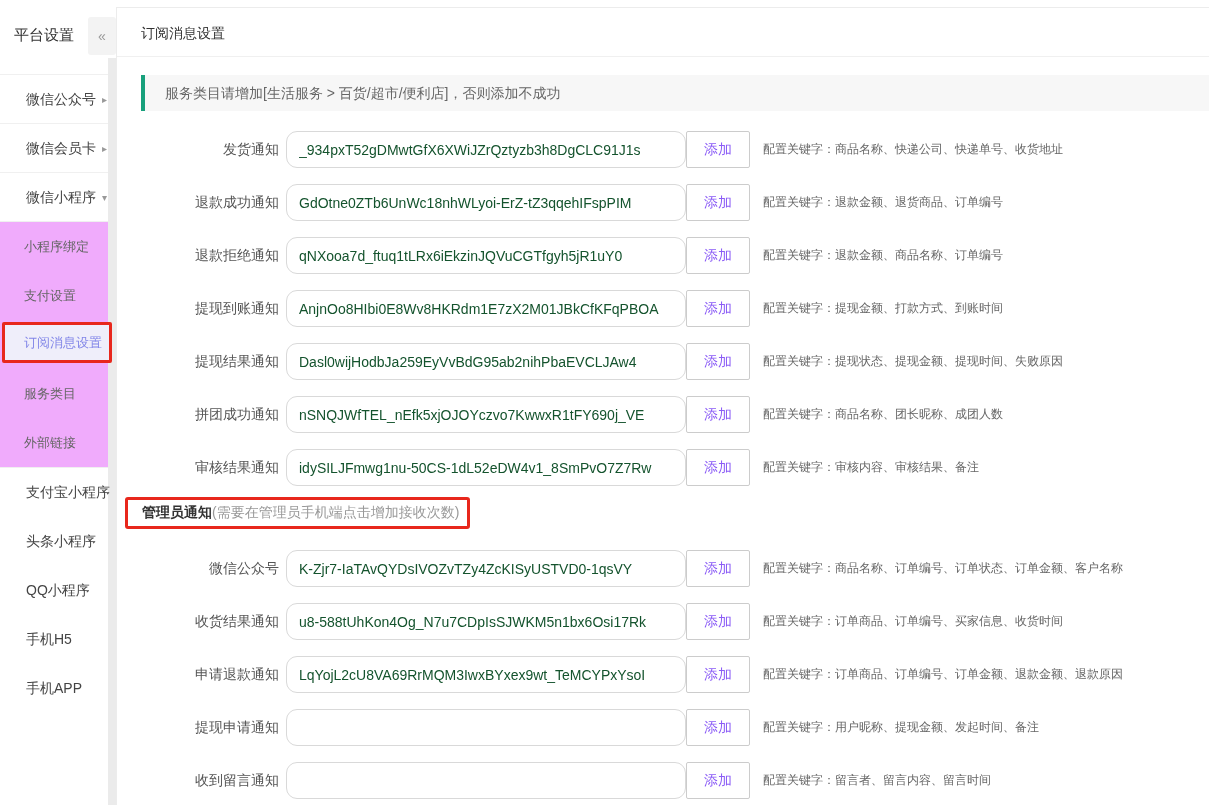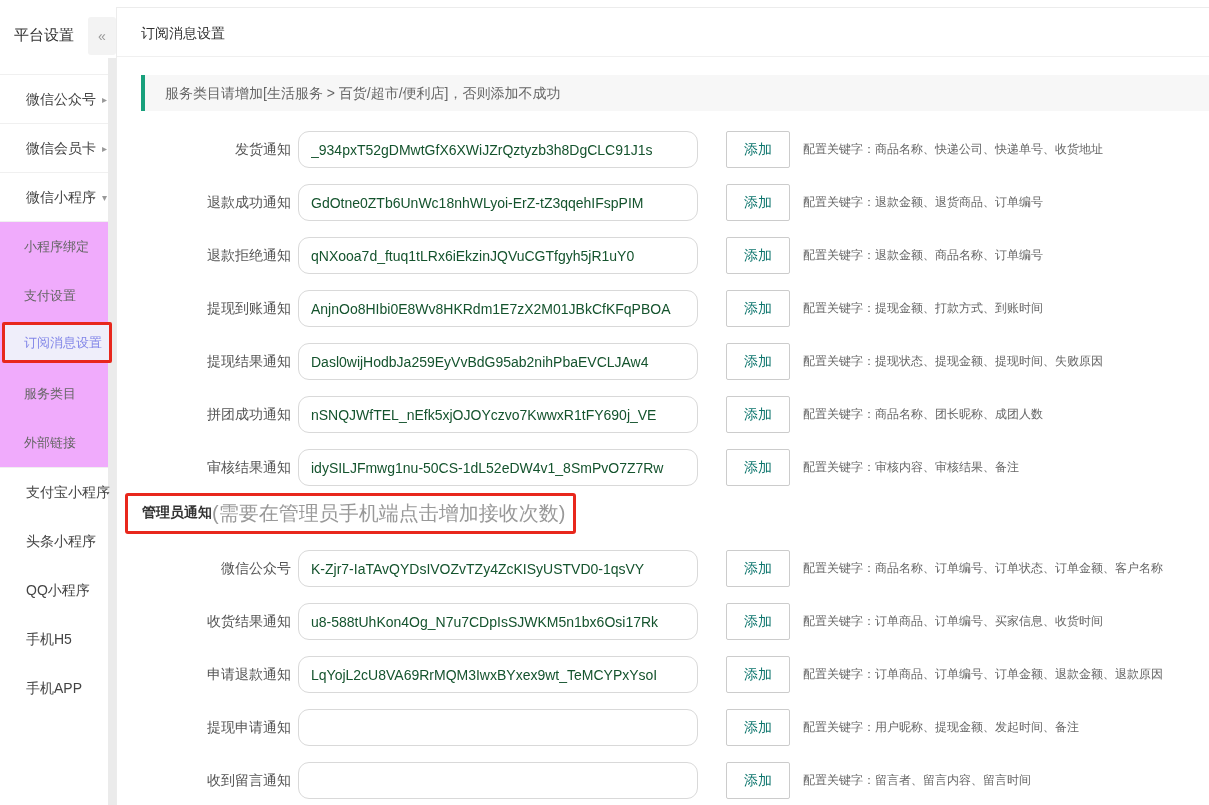--- a/index.html
+++ b/index.html
@@ -31,35 +31,35 @@
   .panel { position:absolute; left:116px; top:7px; width:1093px; height:798px;
            background:#fff; border-left:1px solid #ececec; border-top:1px solid #ececec; }
   .page-title { height:49px; line-height:50px; padding-left:24px; font-size:14px; color:#333;
                 border-bottom:1px solid #f0f0f0; }
   .notice { margin:18px 0 0 24px; height:36px; background:#f7f7f7;
             border-left:4px solid #18a07c; line-height:36px; padding-left:20px;
             font-size:14px; color:#666; }
 
   .rows { margin-top:12px; }
   .rows.second { margin-top:10px; }
-  .form-row { display:flex; align-items:center; height:53px; padding-left:24px; }
+  .form-row { display:flex; align-items:center; height:53px; padding-left:12px; }
   .row-label { width:150px; text-align:right; font-size:14px; color:#555; flex:none; white-space:nowrap; }
   .row-input { margin-left:7px; width:400px; height:37px; border:1px solid #d9d9d9; border-radius:11px;
                padding:0 12px; font-size:14px; color:#14532d; flex:none; outline:none;
                font-family:"Liberation Sans","DejaVu Sans",sans-serif; }
-  .add-btn { margin-left:28px; width:64px; height:37px; background:#fff; border:1px solid #ccc;
-             border-radius:2px; font-size:14px; color:#0f766e; cursor:pointer; flex:none;
+  .add-btn { margin-left:0; width:64px; height:37px; background:#fff; border:1px solid #ccc;
+             border-radius:2px; font-size:14px; color:#8b5cf6; cursor:pointer; flex:none;
              font-family:"Liberation Sans","DejaVu Sans",sans-serif; }
   .row-keywords { margin-left:13px; font-size:12px; color:#666; white-space:nowrap; }
 
   .section-header { height:38px; display:flex; align-items:center; padding-left:8px; }
   .red-box { display:inline-flex; align-items:center; border:3px solid #e8271c; border-radius:3px;
              padding:4px 8px 4px 14px; }
   .red-box b { font-size:14px; color:#333; }
-  .red-box .note { font-size:20px; color:#999; }
+  .red-box .note { font-size:14px; color:#999; }
 </style>
 </head>
 <body>
 
 <div class="page">
 
   <aside class="sidebar">
     <div class="sb-header">
       <span class="sb-title">平台设置</span>
       <button class="collapse-btn">

